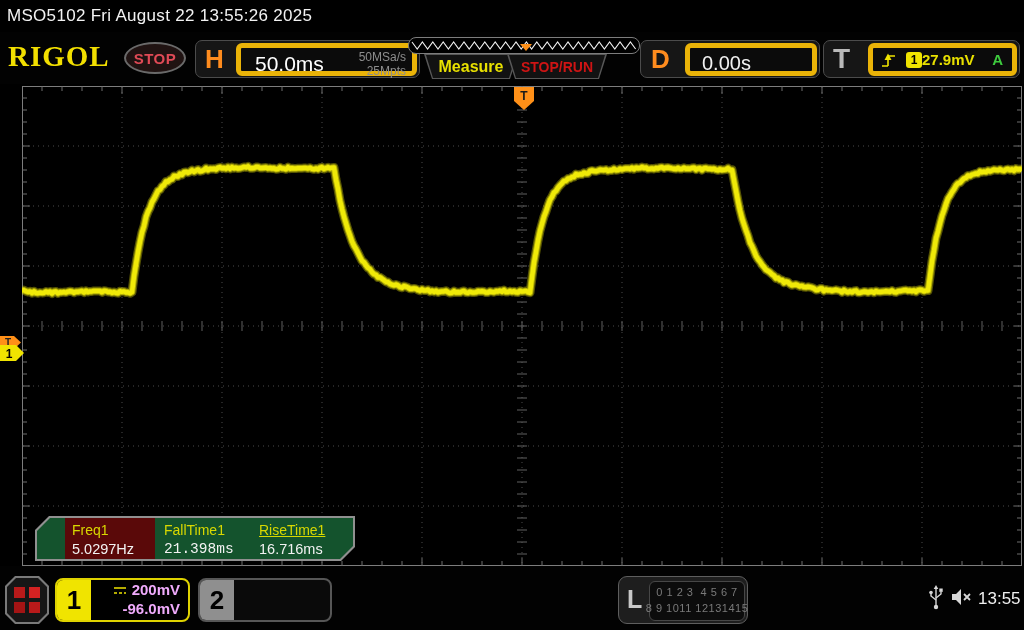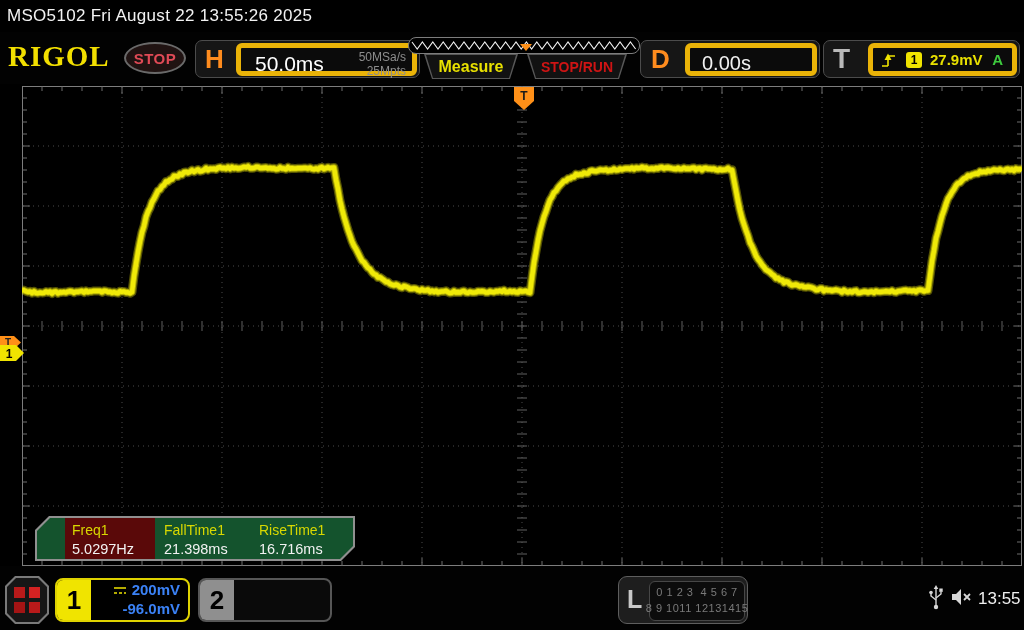--- a/index.html
+++ b/index.html
@@ -35,35 +35,35 @@
                border:1px solid #7d7d7d; border-radius:8px; }
   #nav-tri { left:111px; top:6px; width:0; height:0; border-left:6px solid transparent;
              border-right:6px solid transparent; border-top:7px solid #ff9018; }
 
   .trap-btn { height:25px; top:22px; clip-path:polygon(0 0,100% 0,calc(100% - 8px) 100%,8px 100%);
               background:#585858; }
   .trap-inner { position:absolute; inset:1px; clip-path:polygon(1px 0,calc(100% - 1px) 0,calc(100% - 8px) 100%,8px 100%);
                 background:#121212; display:flex; align-items:center; justify-content:center; }
   #measure-btn { left:424px; width:94px; }
   #measure-btn span { color:#e8e000; font-weight:bold; font-size:16px; }
-  #stoprun-btn { left:527px; width:100px;text-align:center; }
+  #stoprun-btn { left:507px; width:100px;text-align:center; }
   #stoprun-btn span { color:#cf1414; font-weight:bold; font-size:14px; }
 
   #d-block { left:640px; top:8px; width:180px; height:38px; }
   #d-letter { left:10px; top:3px; color:#ff8c1e; }
   #d-field { left:44px; top:2px; width:132px; height:33px; }
   #d-delay { left:12px; top:4px; color:#f2f2f2; font-size:20px; }
 
   #t-block { left:823px; top:8px; width:197px; height:38px; }
   #t-letter { left:9px; top:2px; color:#b9b9b9; font-size:28px; font-weight:bold; }
   #t-field { left:44px; top:2px; width:149px; height:33px; display:flex; align-items:center; }
   #trig-badge { width:16px; height:16px; background:#f0e400; border-radius:3px; color:#000;
                 font-size:12px; font-weight:bold; display:flex; align-items:center;
                 justify-content:center; margin-left:10px; }
-  #trig-level { color:#e8e000; font-size:15px; font-weight:bold; margin-left:8px; }
+  #trig-level { color:#e8e000; font-size:15px; font-weight:bold; margin-left:0; }
   #trig-mode { color:#3ecb3e; font-size:15px; font-weight:bold; margin-left:auto; margin-right:9px; }
 
   
   #scope { left:22px; top:86px; width:1000px; height:480px; background:#000; }
   #scope svg { position:absolute; left:0; top:0; }
 
   #trig-pos-marker { left:514px; top:87px; }
   #trig-lvl-marker { left:0px; top:336px; }
   #ch1-marker { left:0px; top:345px; }
 
@@ -93,21 +93,21 @@
   .ch-block { top:12px; height:44px; border-radius:8px; display:flex; overflow:hidden; }
   #ch1-block { left:55px; width:135px; background:#000; border:2px solid #dfd300; }
   #ch2-block { left:198px; width:134px; background:#0a0a0a; border:2px solid #565656; }
   .ch-tab { width:34px; display:flex; align-items:center; justify-content:center;
             font-size:26px; font-weight:bold; color:#000; }
   #ch1-block .ch-tab { background:#f0e400; }
   #ch2-block .ch-tab { background:#8f8f8f; }
   .ch-info { flex:1; display:flex; flex-direction:column; justify-content:center;
              align-items:flex-end; padding-right:8px; font-size:15px; font-weight:bold;
              line-height:1.25; }
-  #ch1-block .ch-info { color:#3b82f6;border-radius:18px; }
+  #ch1-block .ch-info { color:#f0abfc;border-radius:18px; }
   #ch2-block .ch-info { color:#a2a2a2; }
   .coup { display:inline-flex; margin-right:5px; }
 
   #la-block { left:618px; top:10px; width:130px; height:48px; background:#1e1e1e;
               border:1px solid #5e5e5e; border-radius:9px; }
   #la-letter { position:absolute; left:8px; top:8px; color:#c8c8c8; font-size:25px; font-weight:bold; }
   #la-digits { position:absolute; left:30px; top:4px; width:96px; height:40px; background:#0c0c0c;
                border:1px solid #474747; border-radius:6px; color:#7a7a7a; font-size:11px;
                display:flex; flex-direction:column; align-items:center; justify-content:center;
                line-height:1.45; letter-spacing:.5px; white-space:pre; }
@@ -491,24 +491,24 @@
 </svg>
 
 <div id="meas-panel" class="abs">
   <div id="meas-inner">
     <div class="meas-cell hl" style="left:28px;width:90px;">
       <div class="meas-label" style="left:7px;">Freq1</div>
       <div class="meas-value" style="left:7px;">5.0297Hz</div>
     </div>
     <div class="meas-cell" style="left:118px;width:95px;">
       <div class="meas-label" style="left:9px;">FallTime1</div>
-      <div class="meas-value" style="left:9px;">21.398ms</div>
+      <div class="meas-value" style="left:9px;font-family:Liberation Mono, monospace;">21.398ms</div>
     </div>
     <div class="meas-cell" style="left:213px;width:95px;">
-      <div class="meas-label" style="left:9px;">RiseTime1</div>
+      <div class="meas-label" style="left:9px;text-decoration:underline;">RiseTime1</div>
       <div class="meas-value" style="left:9px;">16.716ms</div>
     </div>
   </div>
 </div>
 
 <div id="bottom-bar" class="abs">
 
   <div id="menu-icon" class="abs">
     <div class="in"></div>
     <div class="rsq" style="left:9px;top:11px;background:#b81a1a;"></div>

